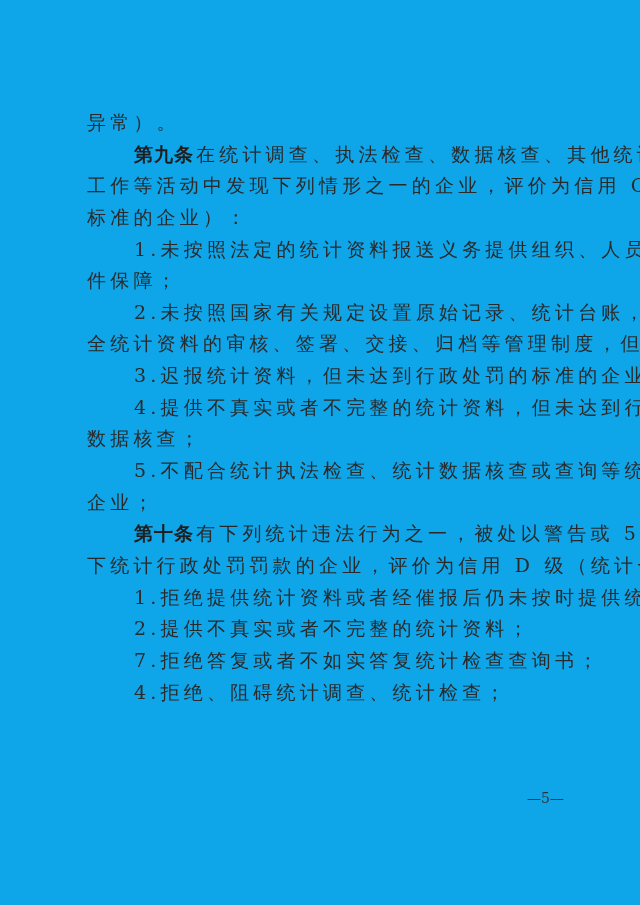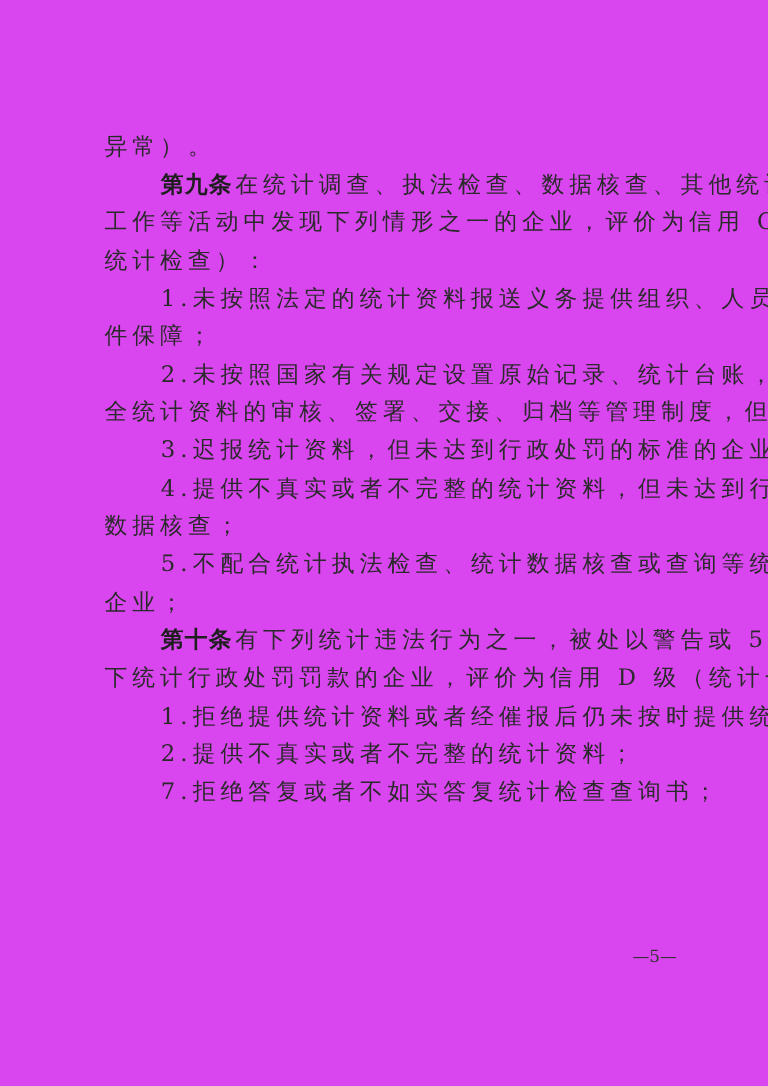--- a/index.html
+++ b/index.html
@@ -12,21 +12,21 @@
     height: 905px;
     position: relative;
     overflow: hidden;
     font-family: "DejaVu Serif", "Liberation Serif", serif;
     color: #2a2a2a;
   }
   .page {
     position: absolute;
     left: 0; top: 0;
     width: 640px; height: 905px;
-    background: #d946ef;
+    background: #0ea5e9;
   }
   .body-text {
     position: absolute;
     left: 87px;
     top: 107px;
     width: 476px;
   }
   .line {
     height: 31.65px;
     line-height: 31.65px;
@@ -54,30 +54,31 @@
   }
 </style>
 </head>
 <body>
 
 <div class="page">
   <div class="body-text">
     <div class="line"><span>异常）。</span></div>
     <div class="line indent"><span class="article-head">第九条</span><span>在统计调查、执法检查、数据核查、其他统计日常</span></div>
     <div class="line"><span>工作等活动中发现下列情形之一的企业，评价为信用 C 级（统计</span></div>
-    <div class="line"><span>统计检查）：</span></div>
+    <div class="line"><span>标准的企业）：</span></div>
     <div class="line indent"><span>1.未按照法定的统计资料报送义务提供组织、人员和工作条</span></div>
     <div class="line"><span>件保障；</span></div>
     <div class="line indent"><span>2.未按照国家有关规定设置原始记录、统计台账，未建立健</span></div>
     <div class="line"><span>全统计资料的审核、签署、交接、归档等管理制度，但未达到行</span></div>
     <div class="line indent"><span>3.迟报统计资料，但未达到行政处罚的标准的企业；</span></div>
     <div class="line indent"><span>4.提供不真实或者不完整的统计资料，但未达到行政处罚的</span></div>
     <div class="line"><span>数据核查；</span></div>
     <div class="line indent"><span>5.不配合统计执法检查、统计数据核查或查询等统计工作的</span></div>
     <div class="line"><span>企业；</span></div>
     <div class="line indent"><span class="article-head">第十条</span><span>有下列统计违法行为之一，被处以警告或 5 万元以</span></div>
     <div class="line"><span>下统计行政处罚罚款的企业，评价为信用 D 级（统计一般失信）：</span></div>
     <div class="line indent"><span>1.拒绝提供统计资料或者经催报后仍未按时提供统计资料；</span></div>
     <div class="line indent"><span>2.提供不真实或者不完整的统计资料；</span></div>
     <div class="line indent"><span>7.拒绝答复或者不如实答复统计检查查询书；</span></div>
+    <div class="line indent"><span>4.拒绝、阻碍统计调查、统计检查；</span></div>
   </div>
   <div class="page-number">—5—</div>
 </div>
 
 </body></html>

